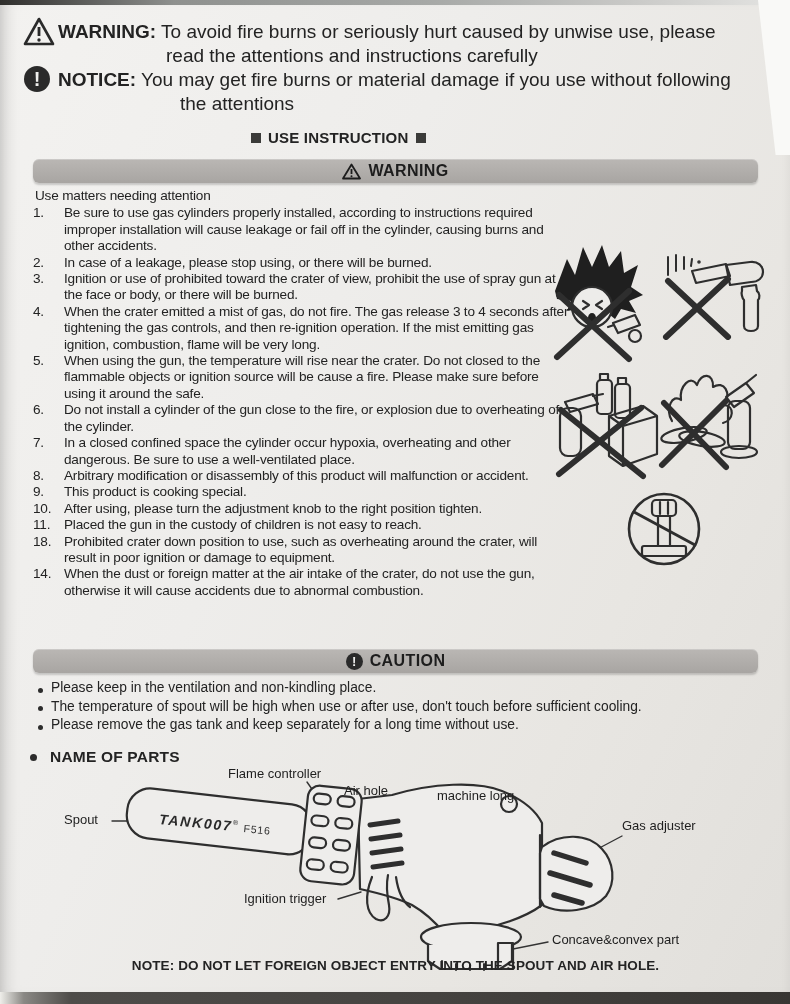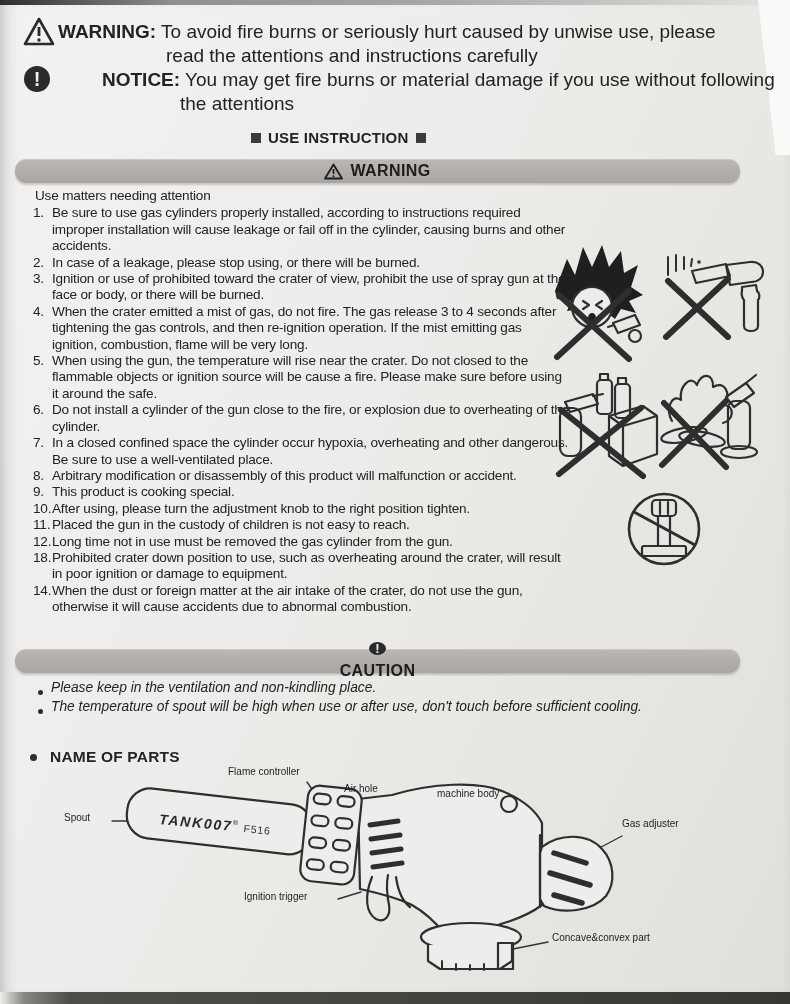--- a/index.html
+++ b/index.html
@@ -17,37 +17,37 @@
          clip-path:polygon(100% 0,100% 100%,55% 100%,0 0);}
   .abs{position:absolute;}
   .hdr-line{font-size:19px;line-height:24px;white-space:nowrap;}
   .hdr-line b{font-weight:bold;}
   .tri-icon{display:inline-block;}
   .circ-icon{display:inline-flex;align-items:center;justify-content:center;
          width:26px;height:26px;border-radius:50%;background:#2a2a2a;}
   .circ-icon::after{content:"!";color:#efefed;font-weight:bold;font-size:20px;line-height:1;}
   .use-instr{display:flex;align-items:center;gap:7px;font-weight:bold;font-size:15px;letter-spacing:.2px;padding-left:20px;}
   .sq{width:10px;height:10px;background:#3b3b39;}
-  .bar{left:15px;width:725px;height:24px;border-radius:11px;
+  .bar{left:33px;width:725px;height:24px;border-radius:6px;
        background:linear-gradient(180deg,var(--bar_light,#bab7b4),var(--bar_gray,#a8a5a2));
        box-shadow:0 2px 2px rgba(0,0,0,.18), inset 0 1px 0 rgba(255,255,255,.25);
        display:flex;align-items:center;justify-content:center;gap:7px;}
   .bar-title{font-weight:bold;font-size:16px;letter-spacing:.4px;color:#1d1d1d;}
   .bar .circ-icon{width:17px;height:17px;}
   .bar .circ-icon::after{font-size:13px;}
   .wbody{left:33px;top:188px;width:536px;font-size:13.6px;line-height:16.4px;letter-spacing:-0.2px;}
   .intro{margin:0 0 1px 2px;}
   .item{display:flex;}
   .item .num{flex:0 0 19px;white-space:nowrap;}
-  .item .txt{flex:1;}
-  .cbul{display:flex;align-items:flex-end;margin-bottom:3.5px;font-size:13.8px;line-height:15px;font-style:italic;}
+  .item .txt{flex:1;margin-left:12px;}
+  .cbul{display:flex;align-items:center;margin-bottom:3.5px;font-size:13.8px;line-height:15px;}
   .dot{flex:0 0 5px;width:5px;height:5px;border-radius:50%;background:#2c2c2c;margin:5px 8px 0 2px;}
   .parts-hdr{display:flex;align-items:center;gap:13px;font-weight:bold;font-size:15.5px;letter-spacing:.2px;}
   .parts-hdr .dot{margin:0;width:7px;height:7px;flex:0 0 7px;}
-  .plabel{font-size:10px;white-space:nowrap;color:#1e1e1e;}
+  .plabel{font-size:13px;white-space:nowrap;color:#1e1e1e;}
   .brand{transform:rotate(5.5deg);transform-origin:left top;white-space:nowrap;}
   .brand .bname{font-weight:bold;font-style:italic;font-size:14px;letter-spacing:1.8px;color:#2a2a2a;}
   .brand .breg{font-size:7px;vertical-align:super;}
   .brand .bmodel{font-size:10.5px;color:#2e2e2e;margin-left:6px;letter-spacing:.8px;}
   .note-line{left:33px;top:958px;width:725px;text-align:center;font-weight:bold;font-size:13.5px;letter-spacing:.1px;}
   svg{display:block;}
   .lineart{stroke:#2e2e2e;fill:none;stroke-width:2.2;stroke-linecap:round;stroke-linejoin:round;}
 </style>
 </head>
 <body>
@@ -64,21 +64,21 @@
       <circle cx="16" cy="23" r="1.7" fill="#2a2a2a"></circle>
     </svg>
   </span>
   <div class="abs hdr-line" style="left:58px;top:20px;">
     <b>WARNING:</b>
     <span>To avoid fire burns or seriously hurt caused by unwise use, please</span>
   </div>
   <div class="abs hdr-line" style="left:166px;top:44px;">read the attentions and instructions carefully</div>
 
   <span class="abs circ-icon" style="left:24px;top:66px;"></span>
-  <div class="abs hdr-line" style="left:58px;top:68px;margin-left:44px;">
+  <div class="abs hdr-line" style="left:58px;top:68px;">
     <b>NOTICE:</b>
     <span>You may get fire burns or material damage if you use without following</span>
   </div>
   <div class="abs hdr-line" style="left:180px;top:92px;">the attentions</div>
 
   <div class="abs use-instr" style="left:231px;top:129px;">
     <span class="sq"></span>
     <span>USE INSTRUCTION</span>
     <span class="sq"></span>
   </div>
@@ -144,24 +144,20 @@
         <div class="item">
           <span class="num">10.</span>
           <span class="txt">After using, please turn the adjustment knob to the right position tighten.</span>
         </div>
 
         <div class="item">
           <span class="num">11.</span>
           <span class="txt">Placed the gun in the custody of children is not easy to reach.</span>
         </div>
 
-        <div class="item">
-          <span class="num">12.</span>
-          <span class="txt">Long time not in use must be removed the gas cylinder from the gun.</span>
-        </div>
 
         <div class="item">
           <span class="num">18.</span>
           <span class="txt">Prohibited crater down position to use, such as overheating around the crater, will result in poor ignition or damage to equipment.</span>
         </div>
 
         <div class="item">
           <span class="num">14.</span>
           <span class="txt">When the dust or foreign matter at the air intake of the crater, do not use the gun, otherwise it will cause accidents due to abnormal combustion.</span>
         </div>
@@ -228,38 +224,42 @@
   <svg class="abs lineart" style="left:622px;top:488px;" width="84" height="82" viewBox="0 0 84 82">
     <circle cx="42" cy="41" r="35" stroke-width="2.6"></circle>
     <rect x="30" y="12" width="24" height="16" rx="4"></rect>
     <line x1="38" y1="14" x2="38" y2="26"></line>
       <line x1="46" y1="14" x2="46" y2="26"></line>
     <rect x="36" y="28" width="12" height="30"></rect>
     <rect x="20" y="58" width="44" height="10" rx="2"></rect>
     <line x1="12" y1="24" x2="73" y2="57" stroke-width="3"></line>
   </svg>
 
-  <div class="abs bar" style="top:649px;flex-direction:column;">
+  <div class="abs bar" style="top:649px;">
     <span class="circ-icon"></span>
     <span class="bar-title">CAUTION</span>
   </div>
 
   <div class="abs" style="left:36px;top:680px;width:742px;">
 
       <div class="cbul">
         <span class="dot"></span>
         <span>Please keep in the ventilation and non-kindling place.</span>
       </div>
 
       <div class="cbul">
         <span class="dot"></span>
         <span>The temperature of spout will be high when use or after use, don't touch before sufficient cooling.</span>
       </div>
 
 
+      <div class="cbul">
+        <span class="dot"></span>
+        <span>Please remove the gas tank and keep separately for a long time without use.</span>
+      </div>
     </div>
 
   <div class="abs parts-hdr" style="left:30px;top:748px;">
     <span class="dot"></span>
     <span>NAME OF PARTS</span>
   </div>
 
   <svg class="abs lineart" style="left:30px;top:765px;" width="730" height="220" viewBox="0 0 730 220">
 
     <g stroke-width="1.4" stroke="#333">
@@ -314,24 +314,25 @@
         <line x1="412" y1="196" x2="412" y2="204"></line>
         <line x1="426" y1="199" x2="426" y2="205"></line>
         <line x1="440" y1="200" x2="440" y2="205"></line>
         <line x1="454" y1="199" x2="454" y2="205"></line>
       </g>
   </svg>
 
   <div class="abs plabel" style="left:64px;top:812px;">Spout</div>
   <div class="abs plabel" style="left:228px;top:766px;">Flame controller</div>
   <div class="abs plabel" style="left:344px;top:783px;">Air hole</div>
-  <div class="abs plabel" style="left:437px;top:788px;">machine body</div>
+  <div class="abs plabel" style="left:437px;top:788px;">machine long</div>
   <div class="abs plabel" style="left:622px;top:818px;">Gas adjuster</div>
   <div class="abs plabel" style="left:244px;top:891px;">Ignition trigger</div>
   <div class="abs plabel" style="left:552px;top:932px;">Concave&amp;convex part</div>
 
   <div class="abs brand" style="left:160px;top:810px;">
     <span class="bname">TANK007</span><span class="breg">®</span><span class="bmodel">F516</span>
   </div>
 
+  <div class="abs note-line">NOTE: DO NOT LET FOREIGN OBJECT ENTRY INTO THE SPOUT AND AIR HOLE.</div>
 
   <div class="bottom-strip"></div>
 </div>
 
 </body></html>

